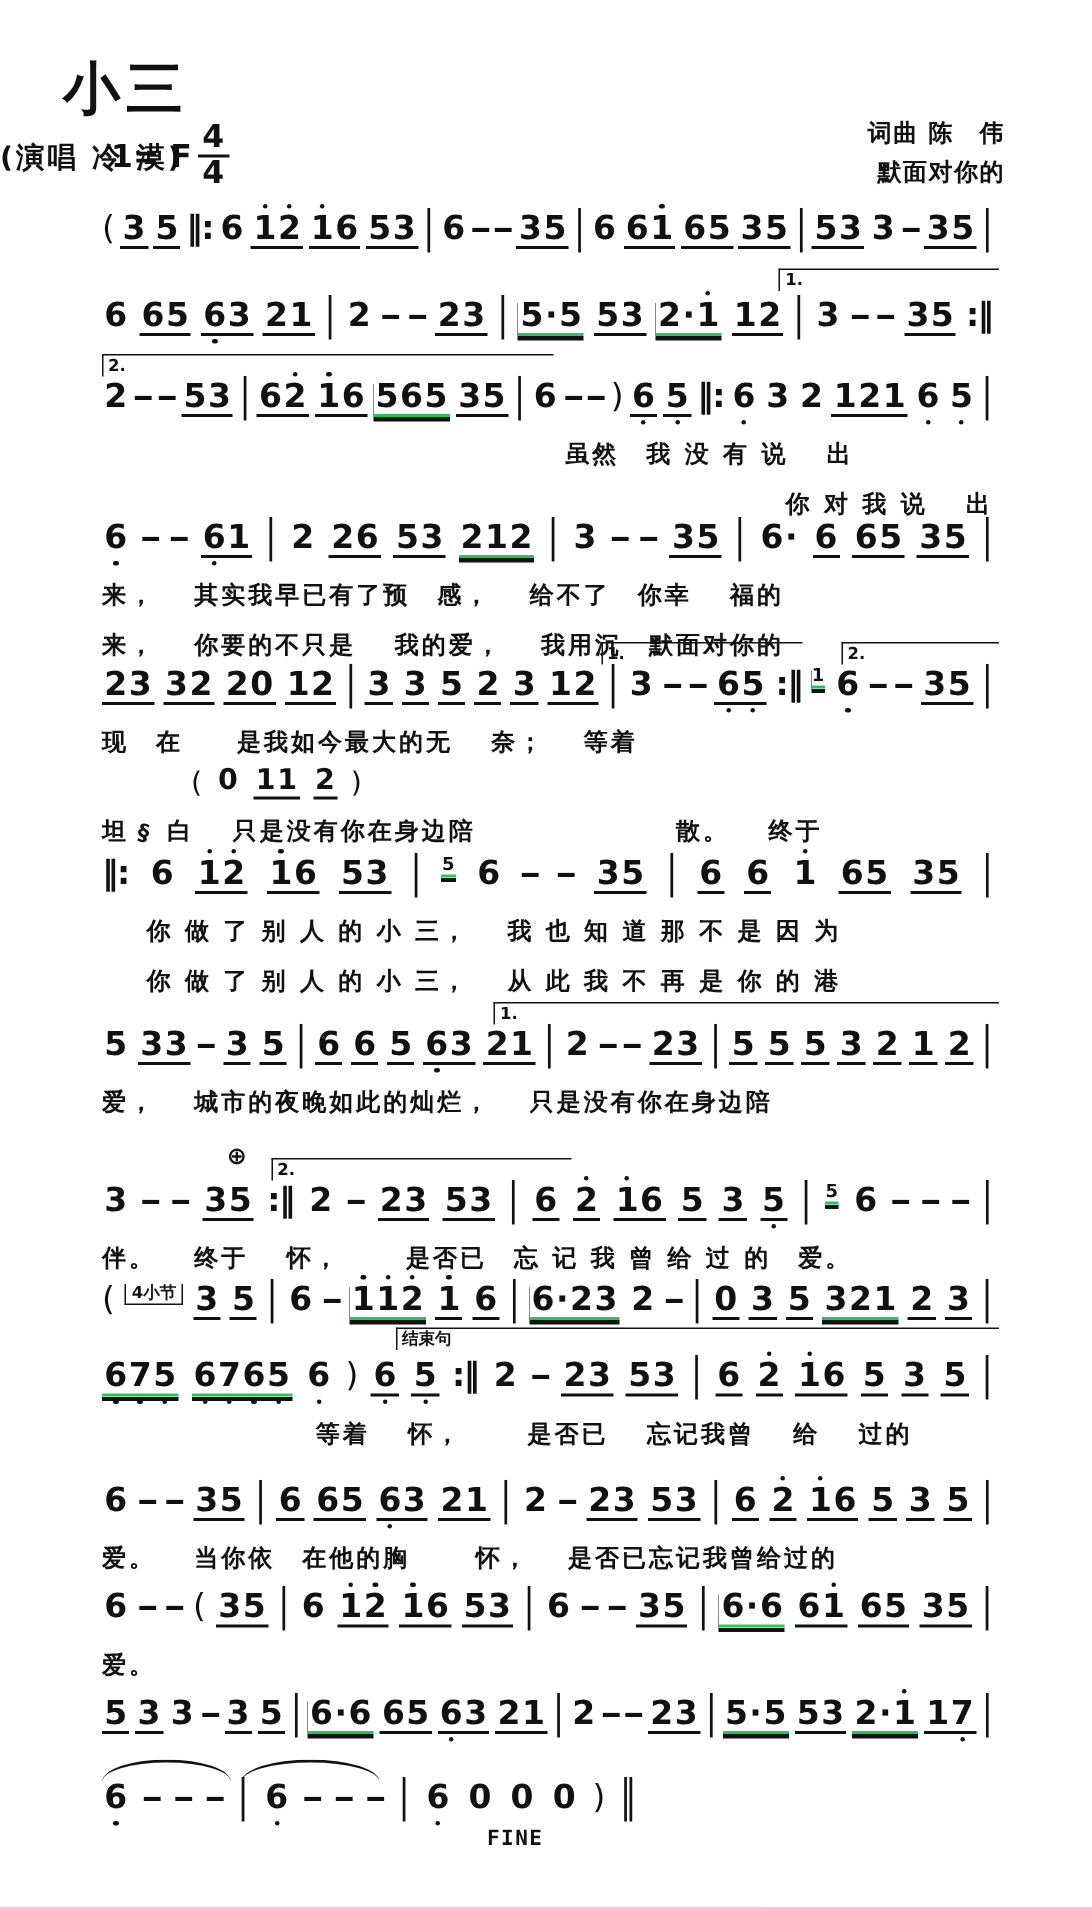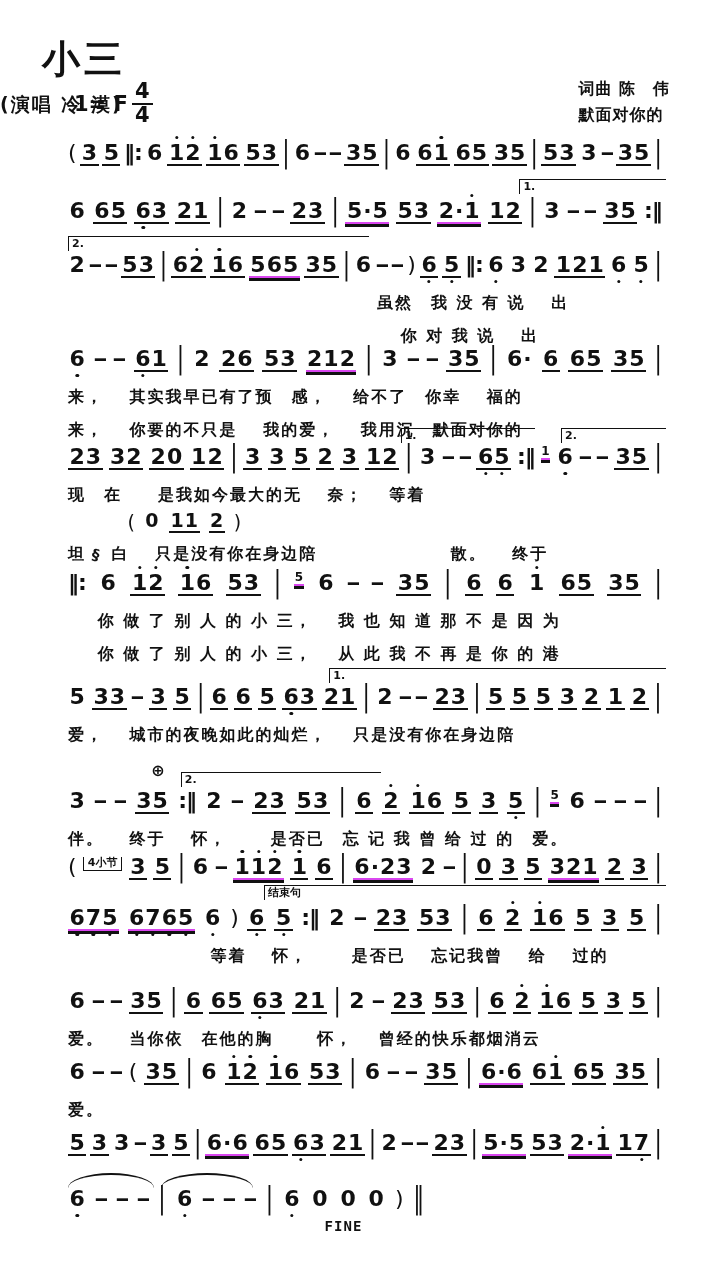--- a/index.html
+++ b/index.html
@@ -9,29 +9,29 @@
   .hdr-title{position:absolute;top:34px;left:0;width:100%;text-align:left;
              font-size:38px;font-weight:900;letter-spacing:4px;margin-left:42px;}
   .hdr-sub{position:absolute;top:92px;left:0;width:100%;text-align:left;
            font-size:19px;font-weight:700;letter-spacing:2px;}
   .hdr-key{position:absolute;top:82px;left:74px;font-size:21px;font-weight:700;
            display:flex;align-items:center;gap:4px;}
   .ts{display:inline-flex;flex-direction:column;align-items:center;line-height:0.95;
       font-size:21px;font-weight:800;}
   .ts .t{border-bottom:2px solid #111;padding:0 3px 1px 3px;}
   .ts .b{padding-top:1px;}
-  .hdr-credits{position:absolute;top:76px;right:58px;text-align:left;
+  .hdr-credits{position:absolute;top:76px;right:58px;text-align:right;
                font-size:16px;font-weight:700;line-height:26px;letter-spacing:1px;}
   
   .system{position:absolute;left:68px;width:594px;}
   .notation{display:flex;justify-content:space-between;align-items:baseline;
             font-size:22px;font-weight:700;line-height:30px;height:32px;white-space:nowrap;}
   .tk{display:inline-block;line-height:1.05;padding:0 1px;}
   .tk.u1{border-bottom:2px solid #111;}
-  .tk.u2{border-bottom:2px solid #d946ef;box-shadow:0 3px 0 0 #111;}
+  .tk.u2{border-bottom:2px solid #22c55e;box-shadow:0 3px 0 0 #111;}
   .tk.grace{font-size:12px;transform:translateY(-9px);padding:0;}
   .n{position:relative;display:inline-block;padding:0 0.5px;}
   .n.hi::after{content:'';position:absolute;left:50%;top:-5px;transform:translateX(-50%);
                width:3.4px;height:3.4px;border-radius:50%;background:#111;}
   .n.lo::after{content:'';position:absolute;left:50%;bottom:-7px;transform:translateX(-50%);
                width:3.4px;height:3.4px;border-radius:50%;background:#111;}
   .bar{display:inline-block;font-weight:400;transform:scaleY(1.35);}
   .rep{font-weight:800;letter-spacing:-1px;}
   .paren{font-weight:400;}
   .dash{display:inline-block;font-weight:800;transform:scaleX(1.3);}
@@ -144,21 +144,21 @@
           <span class="rep">‖:</span>
           <span class="tk"><span class="n lo">6</span></span>
           <span class="tk"><span class="n">3</span></span>
           <span class="tk"><span class="n">2</span></span>
           <span class="tk u1"><span class="n">1</span><span class="n">2</span><span class="n">1</span></span>
           <span class="tk"><span class="n lo">6</span></span>
           <span class="tk"><span class="n lo">5</span></span>
           <span class="bar">|</span>
         </div>
         <div class="lyric" style="padding-left: 52%;">虽然　我 没 有 说　 出</div>
-        <div class="lyric" style="padding-left: 56%;">你 对 我 说　 出</div>
+        <div class="lyric" style="padding-left: 56%; text-align: right;">你 对 我 说　 出</div>
       </div>
       <div class="system" style="top: 344px; width: calc(594px);">
         <div class="notation">
           <span class="tk"><span class="n lo">6</span></span>
           <span class="dash">–</span>
           <span class="dash">–</span>
           <span class="tk u1"><span class="n lo">6</span><span class="n">1</span></span>
           <span class="bar">|</span>
           <span class="tk"><span class="n">2</span></span>
           <span class="tk u1"><span class="n">2</span><span class="n">6</span></span>
@@ -372,21 +372,21 @@
           <span class="tk u1"><span class="n">5</span><span class="n">3</span></span>
           <span class="bar">|</span>
           <span class="tk u1"><span class="n">6</span></span>
           <span class="tk u1"><span class="n hi">2</span></span>
           <span class="tk u1"><span class="n hi">1</span><span class="n">6</span></span>
           <span class="tk u1"><span class="n">5</span></span>
           <span class="tk u1"><span class="n">3</span></span>
           <span class="tk u1"><span class="n">5</span></span>
           <span class="bar">|</span>
         </div>
-        <div class="lyric" style="padding-left: 0%;">爱。　 当你依　在他的胸　　 怀，　 曾经的快乐都烟消云</div>
+        <div class="lyric" style="padding-left: 0%;">爱。　 当你依　在他的胸　　 怀，　 是否已忘记我曾给过的</div>
       </div>
       <div class="system" style="top: 1057px; width: calc(594px);">
         <div class="notation">
           <span class="tk"><span class="n">6</span></span>
           <span class="dash">–</span>
           <span class="dash">–</span>
           <span class="paren">(</span>
           <span class="tk u1"><span class="n">3</span><span class="n">5</span></span>
           <span class="bar">|</span>
           <span class="tk"><span class="n">6</span></span>

